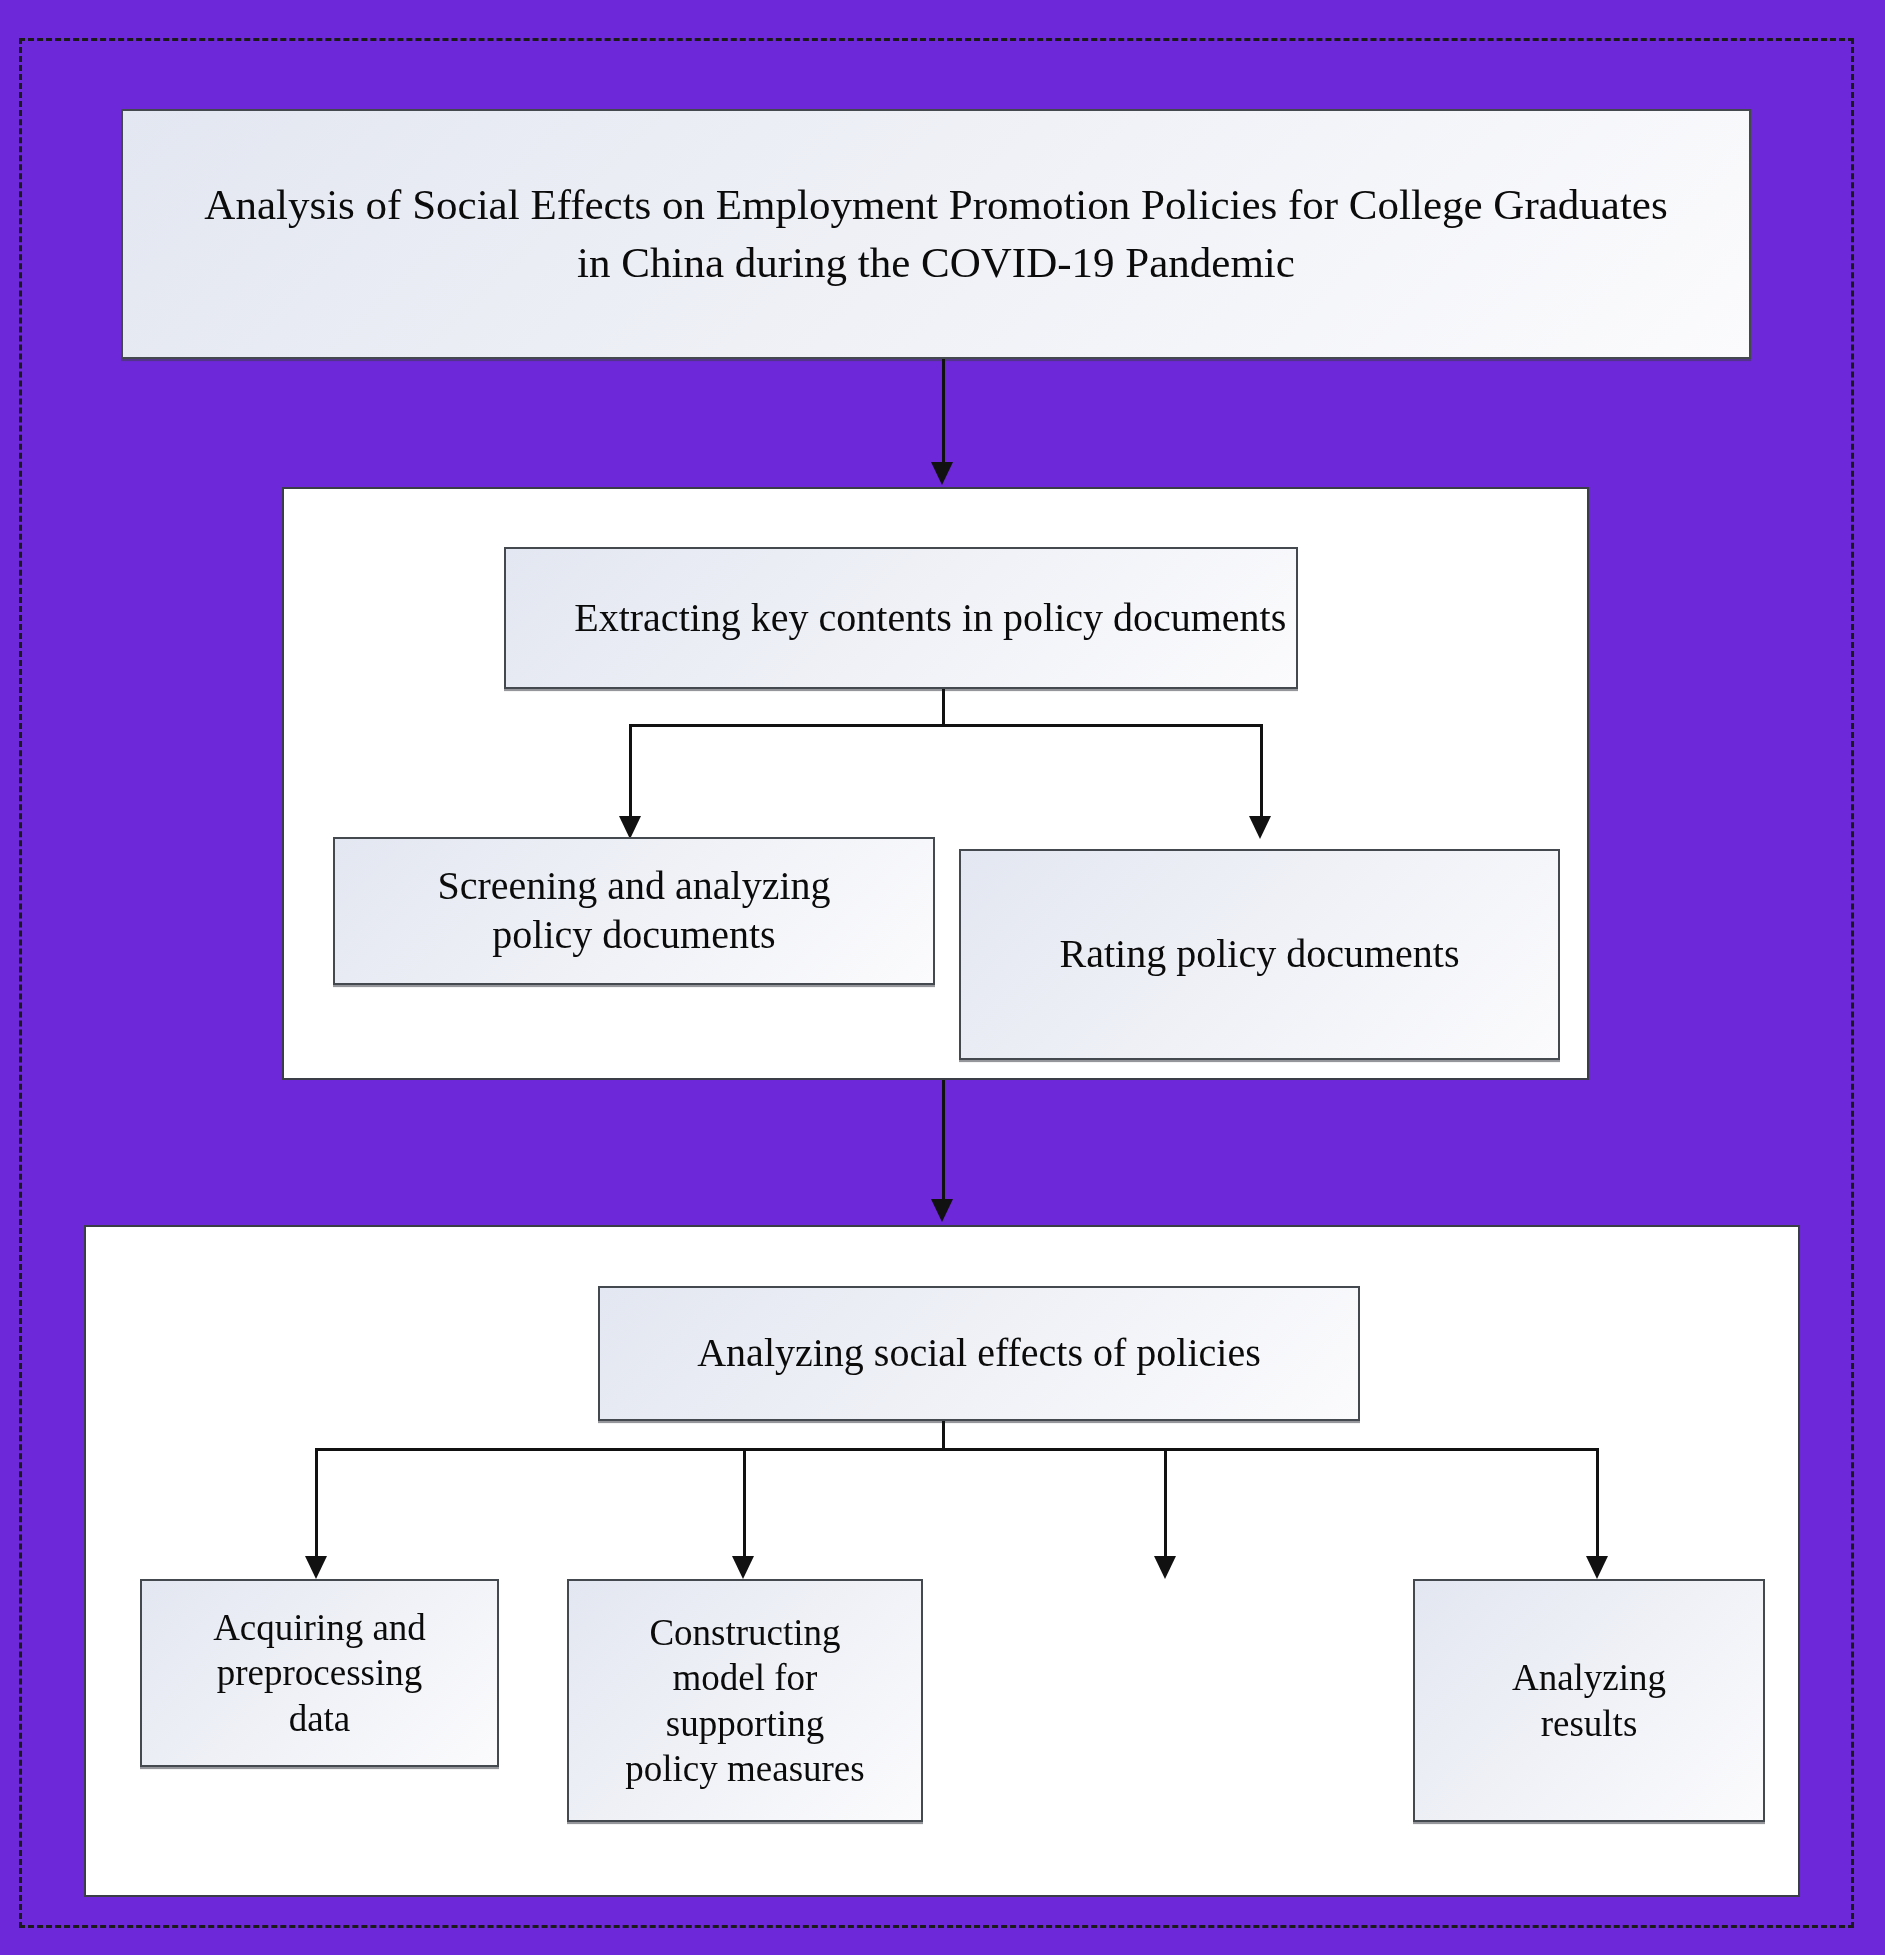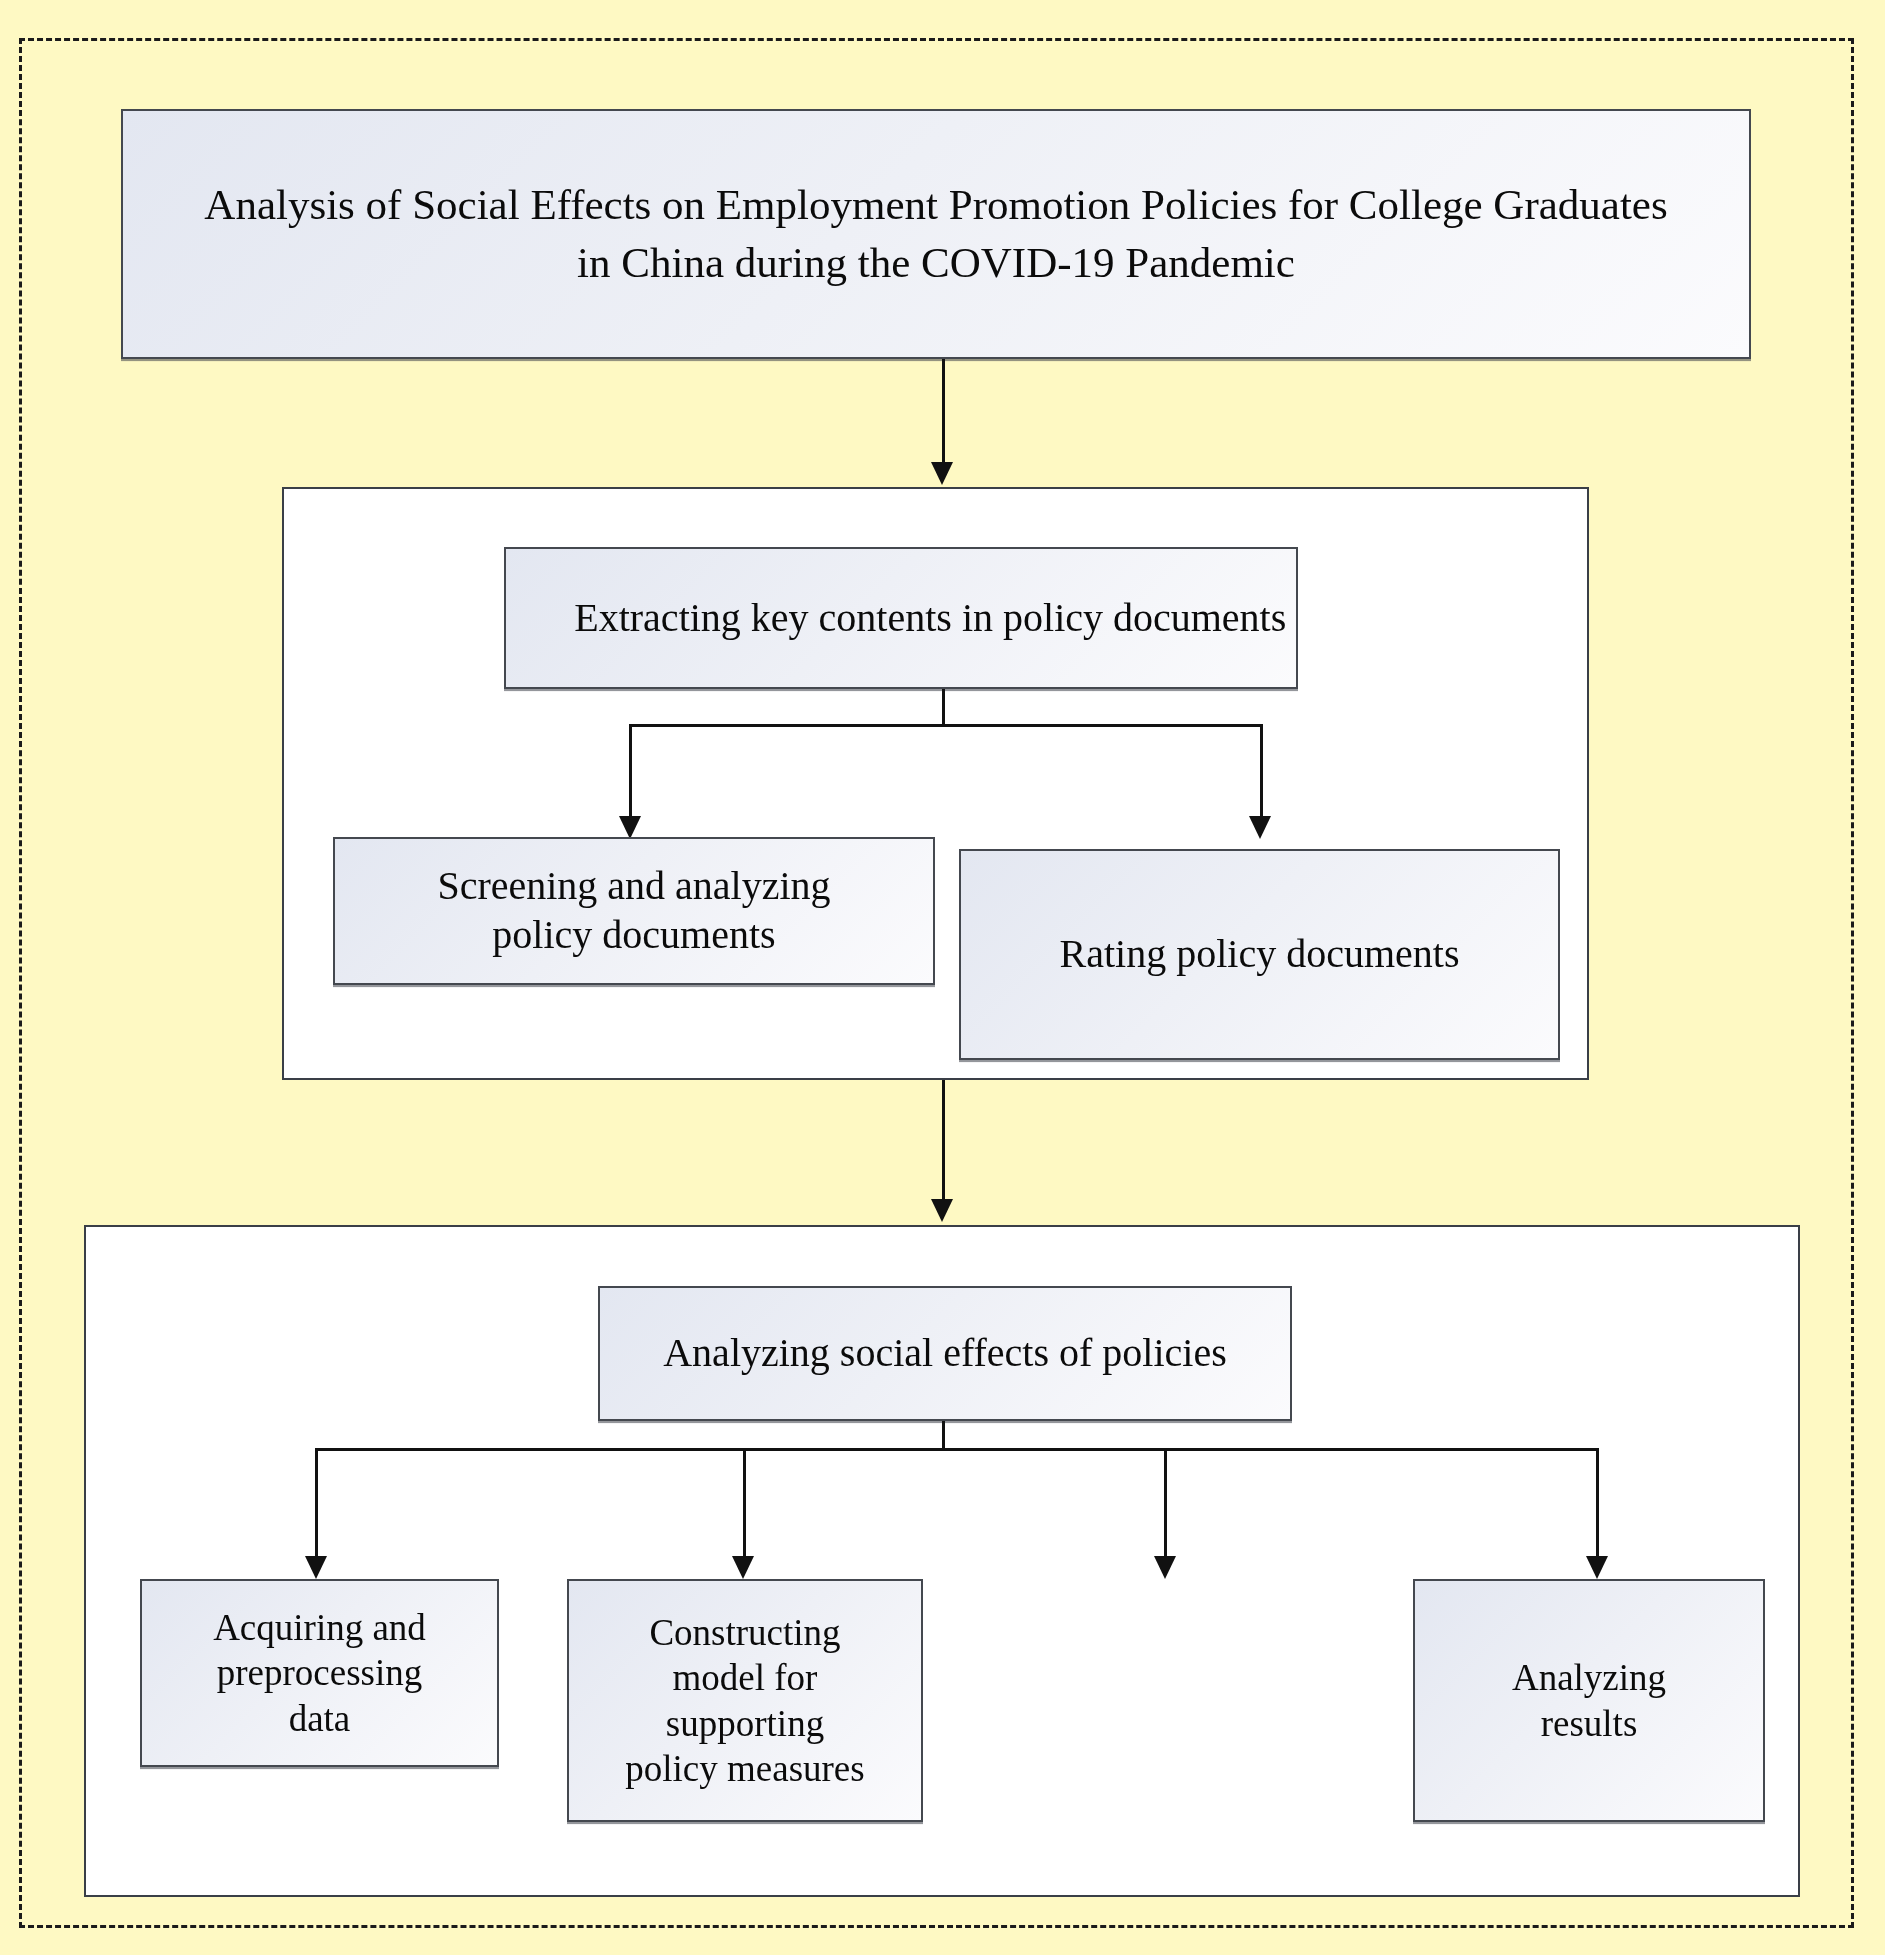--- a/index.html
+++ b/index.html
@@ -4,21 +4,21 @@
 <style>
   html, body {
     margin: 0;
     padding: 0;
     background: #ffffff;
   }
   #canvas {
     position: relative;
     width: 1886px;
     height: 1955px;
-    background: #fef9c3;
+    background: #6d28d9;
     font-family: "Liberation Serif", "DejaVu Serif", serif;
     overflow: hidden;
     text-decoration: underline;
   }
   
   .dashed-frame {
     position: absolute;
     left: 18.7px;
     top: 38px;
     width: 1835px;
@@ -110,21 +110,21 @@
 
   <div class="node" id="node-rating" style="left:959px; top:837px; width:601px; height:211px;margin-top:12px;">
     <span class="label">Rating policy documents</span>
   </div>
 
   <div class="conn-v" style="left:942px; top:1080px; height:121px;"></div>
   <div class="arrow-head" style="left:931px; top:1199px;"></div>
 
   <div class="group-box" id="group-2" style="left:84px; top:1225px; width:1716px; height:672px;"></div>
 
-  <div class="node" id="node-analyzing" style="left:598px; top:1286px; width:694px; height:135px;text-align:right;">
+  <div class="node" id="node-analyzing" style="left:598px; top:1286px; width:762px; height:135px;text-align:right;">
     <span class="label">Analyzing social effects of policies</span>
   </div>
 
   <div class="conn-v" style="left:942px; top:1421px; height:29px;"></div>
   <div class="conn-h" style="left:315px; top:1448px; width:1284px;"></div>
 
   <div class="conn-v" style="left:315px; top:1448px; height:109px;"></div>
   <div class="arrow-head" style="left:305px; top:1556px;"></div>
 
   <div class="conn-v" style="left:743px; top:1448px; height:109px;"></div>

